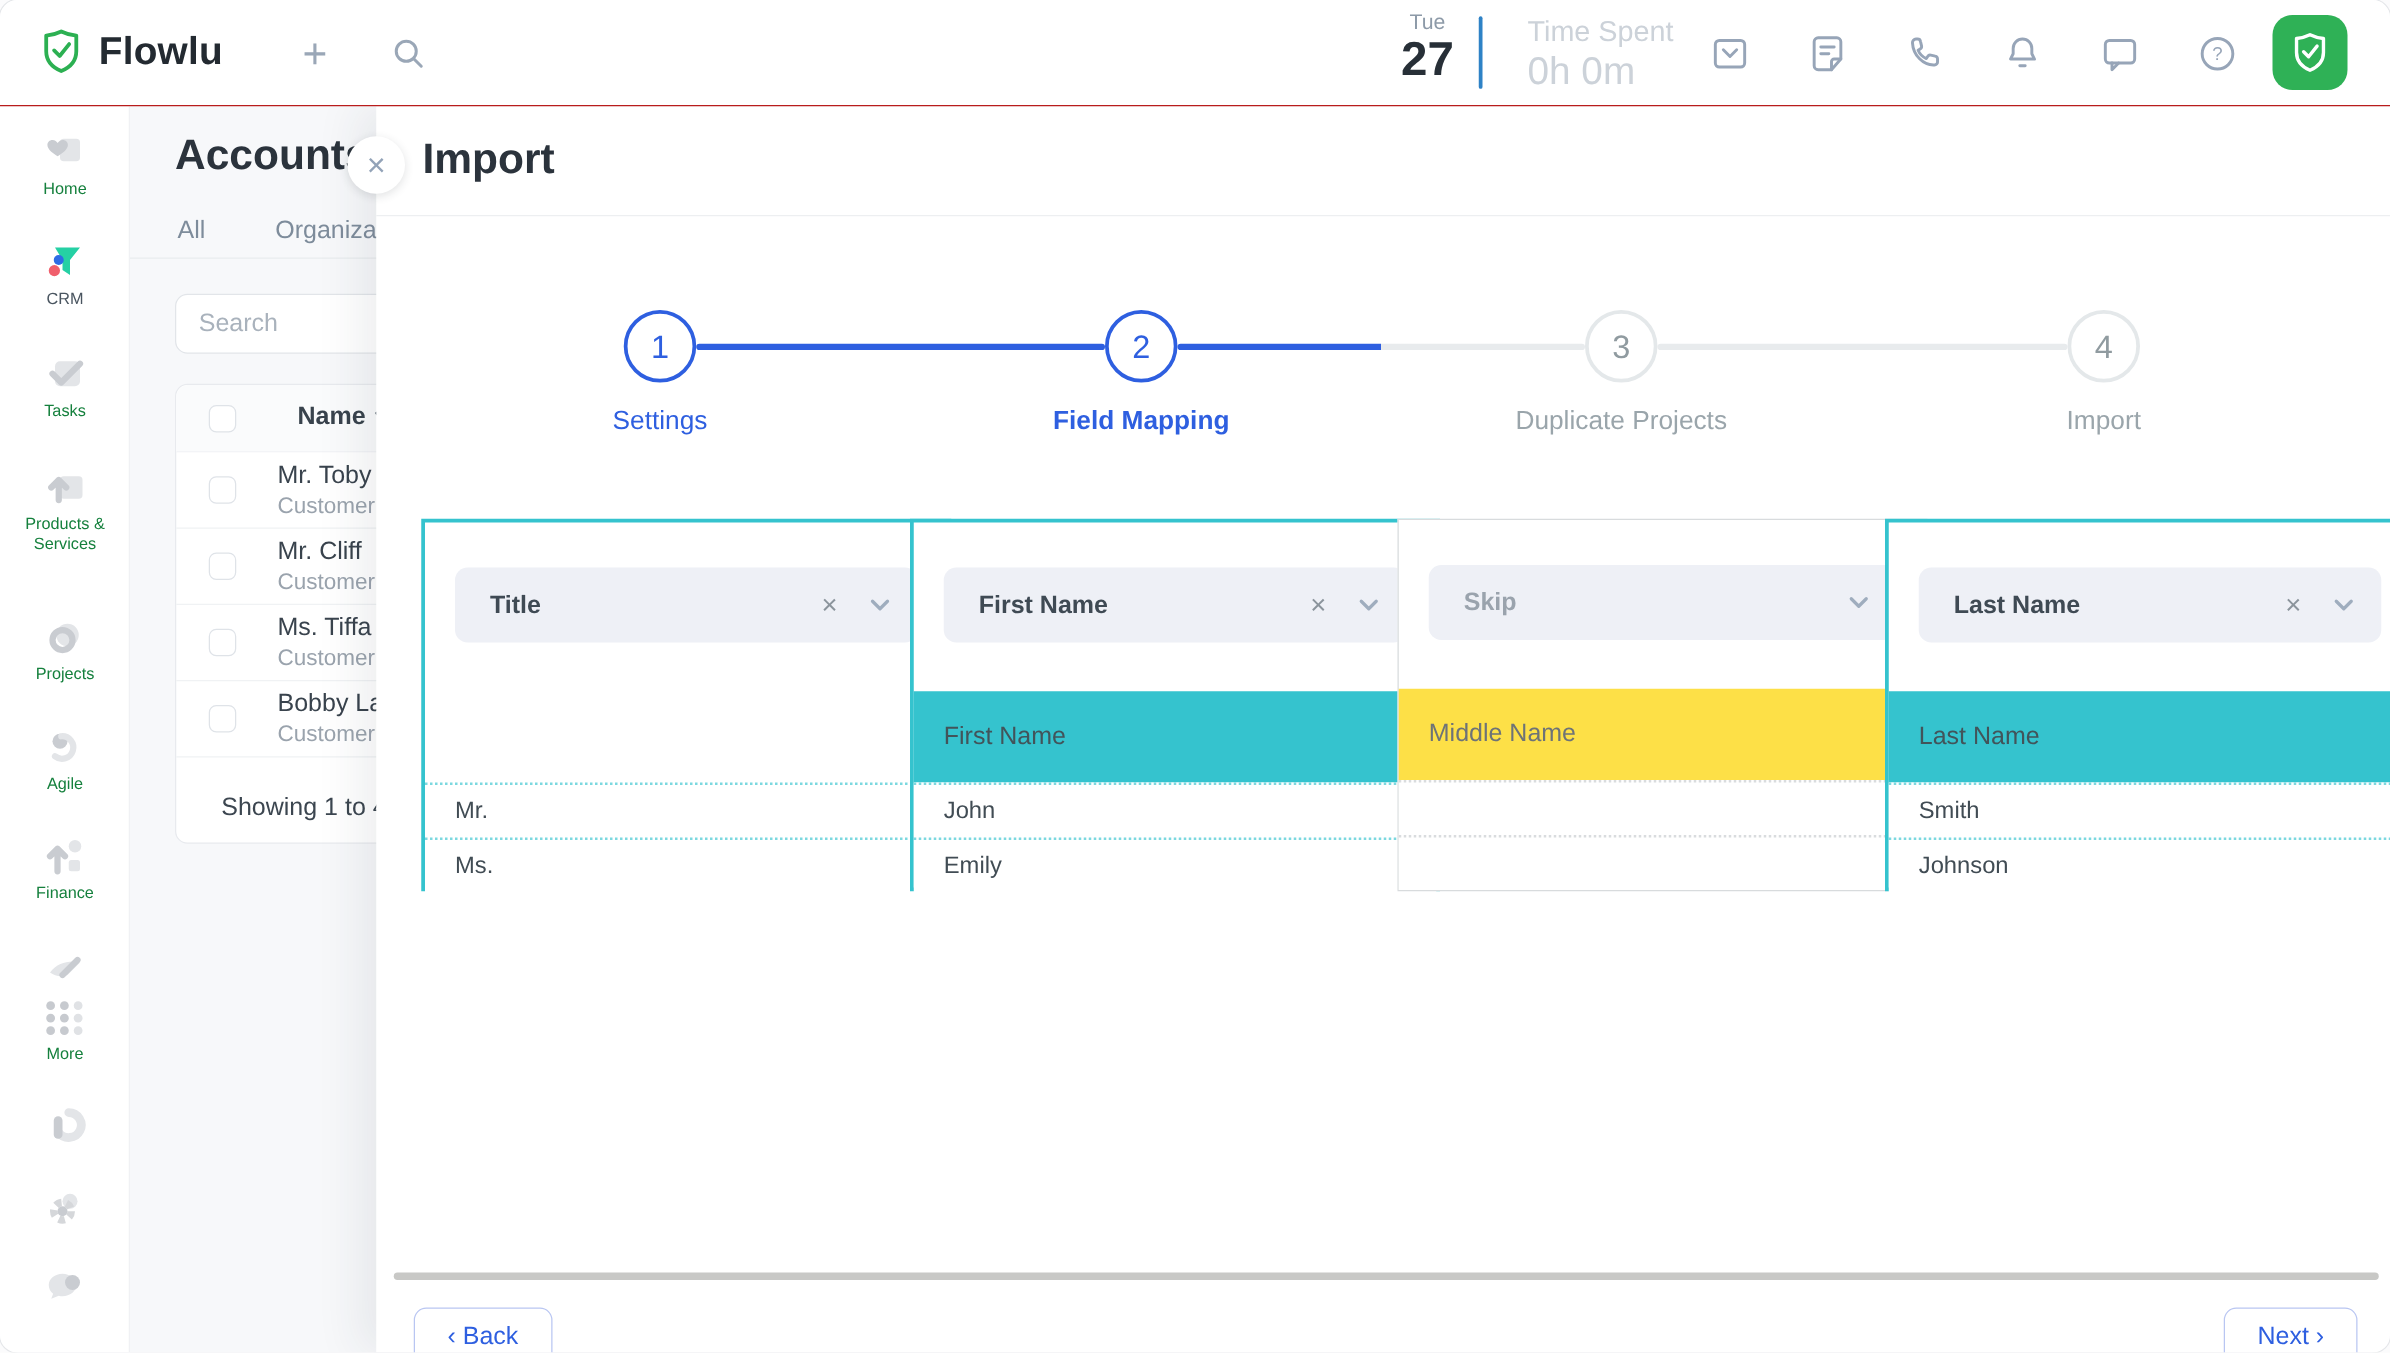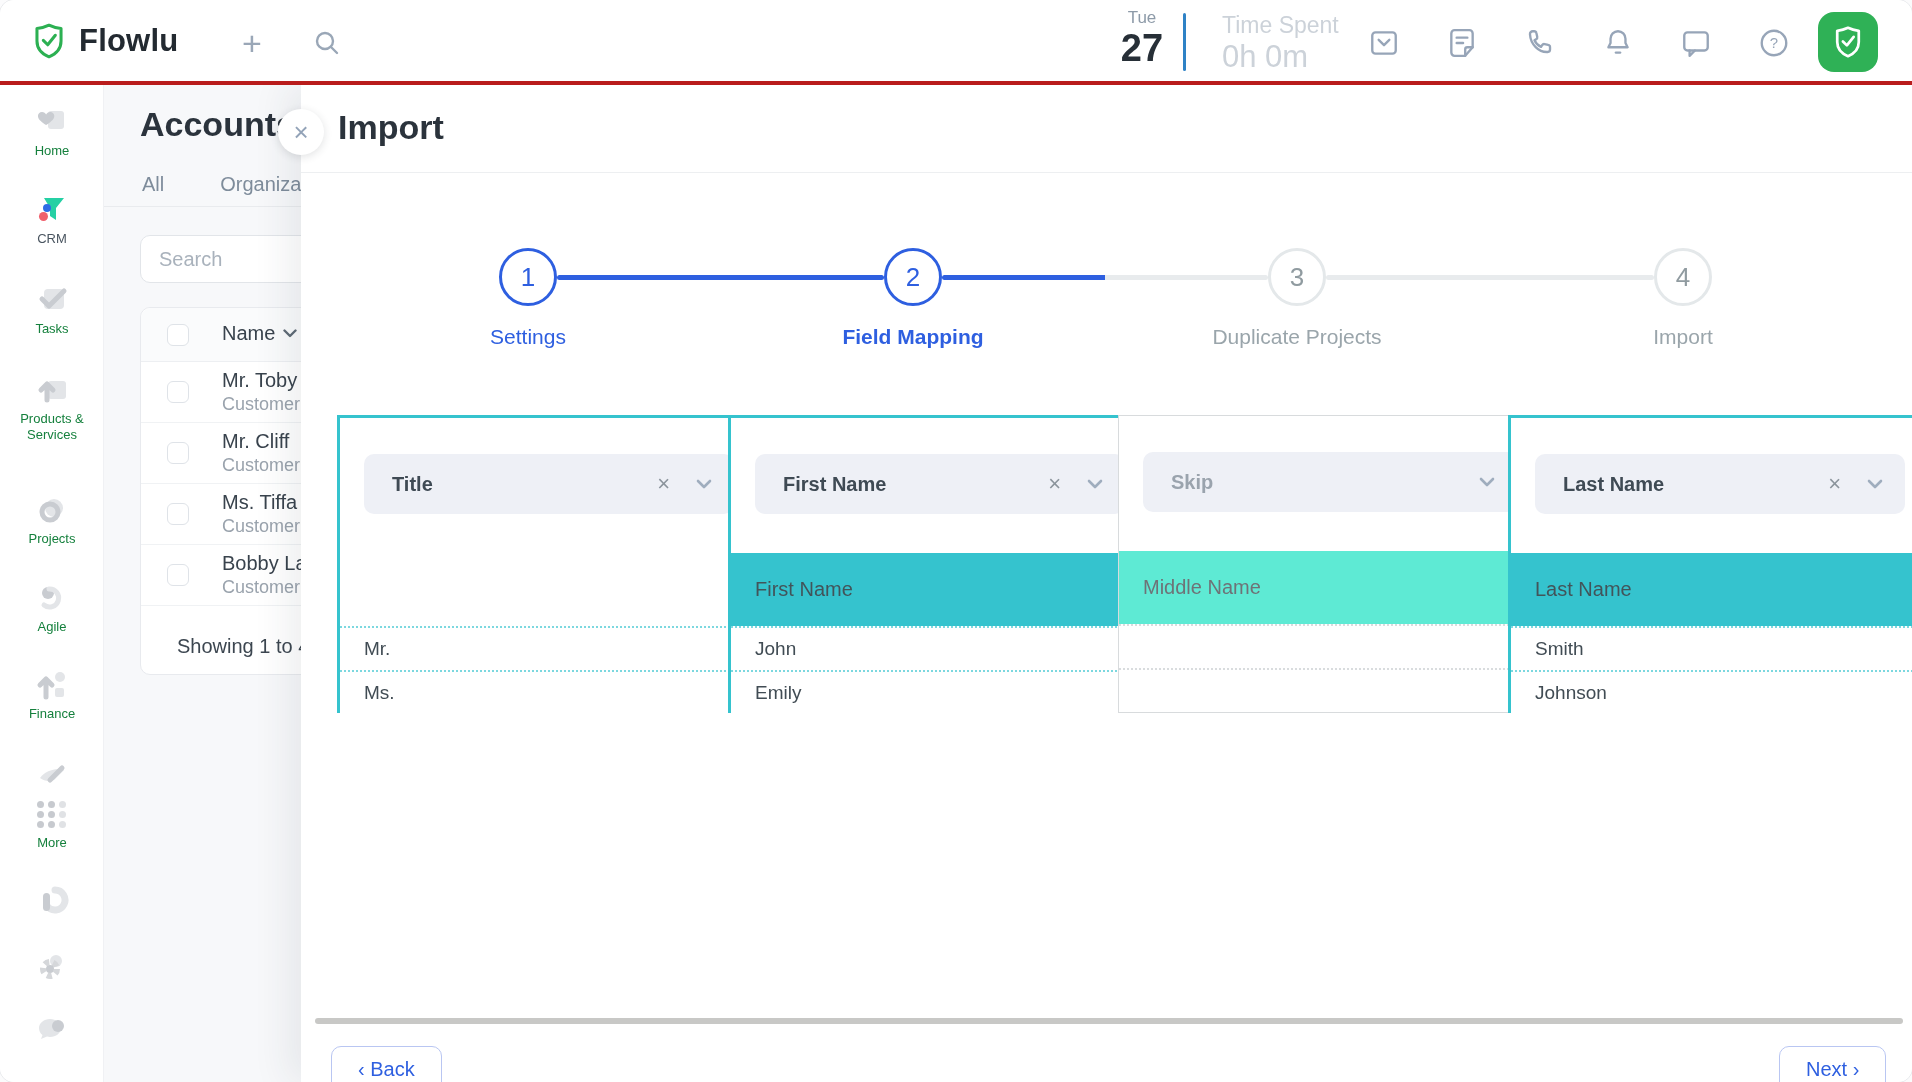--- a/index.html
+++ b/index.html
@@ -4,21 +4,21 @@
 <style>
   * { margin:0; padding:0; box-sizing:border-box; }
   html,body { background:#fbfbfc; font-family:"Liberation Sans", sans-serif; }
   #app {
     position:relative; width:1912px; height:1082px; overflow:hidden;
     background:#f7f8fa; border-radius:14px; outline:1px solid #e5e7ea;
   }
 
   
   .topbar { position:absolute; left:0; top:0; width:1912px; height:85px;
-    background:#fff; border-bottom:4px solid #b91c1c; z-index:40; }
+    background:#fff; border-bottom:1px solid #b91c1c; z-index:40; }
   .brand { position:absolute; left:30px; top:22px; display:flex; align-items:center; gap:11px; }
   .brand-name { font-size:31px; font-weight:600; color:#232a31; letter-spacing:.2px; }
   .topbar-iconbtn { position:absolute; top:24px; width:38px; height:38px;
     display:flex; align-items:center; justify-content:center; cursor:pointer; }
   .plusbtn { left:233px; font-size:34px; color:#9aa7b7; font-weight:400; }
   .searchbtn { left:308px; }
   .date-block { position:absolute; left:1112px; top:8px; width:60px; text-align:center; }
   .date-day { font-size:17px; color:#8d9aa8; }
   .date-num { font-size:38px; font-weight:700; color:#272f37; line-height:40px; }
   .date-divider { position:absolute; left:1183px; top:13px; width:3px; height:58px; background:#2e82c6; border-radius:2px; }
@@ -48,21 +48,21 @@
   .acc-divider { position:absolute; left:0; top:121px; width:560px; height:1px; background:#e9ebee; }
   .acc-search { position:absolute; left:36px; top:150px; width:420px; height:48px; background:#fff;
     border:1px solid #e2e5e9; border-radius:10px; padding:0 18px; font-size:20px; color:#3c4650;
     font-family:"Liberation Sans", sans-serif; }
   .acc-search::placeholder { color:#a9b2bc; }
   .acc-card { position:absolute; left:36px; top:222px; width:440px; height:368px; background:#fff;
     border:1px solid #e8eaee; border-radius:10px; }
   .acc-thead { position:relative; height:54px; border-bottom:1px solid #edeff2; background:#fafbfc; border-radius:10px 10px 0 0; }
   .cbx { position:absolute; left:26px; top:50%; margin-top:-11px; width:22px; height:22px;
     border:1.5px solid #dfe3e8; border-radius:6px; background:#fff; cursor:pointer; }
-  .th-name { position:absolute; left:81px; top:14px; font-size:20px; font-weight:400; color:#39434d; display:flex; align-items:center; gap:8px; }
+  .th-name { position:absolute; left:97px; top:14px; font-size:20px; font-weight:700; color:#39434d; display:flex; align-items:center; gap:8px; }
   .acc-row { position:relative; height:61px; border-bottom:1px solid #f0f2f4; }
   .row-name { position:absolute; left:81px; top:7px; font-size:20px; color:#39434d; white-space:nowrap; }
   .row-sub { position:absolute; left:81px; top:32px; font-size:18px; color:#9aa3ad; white-space:nowrap; }
   .acc-foot { position:absolute; left:36px; bottom:16px; font-size:20px; color:#3c4650; white-space:nowrap; }
 
   
   .overlay { position:absolute; left:301px; top:85px; width:1611px; height:997px; background:#fff;
     box-shadow:-14px 0 34px rgba(40,50,60,.08); z-index:20; }
   .ov-close { position:absolute; left:-23px; top:24px; width:46px; height:46px; border-radius:50%;
     background:#fff; box-shadow:0 2px 8px rgba(40,50,60,.14); display:flex; align-items:center;
@@ -87,21 +87,21 @@
   .mapcol.mapped { border:3px solid #35c3ce; }
   .mapcol.skip { border:1px solid #d8dbdd; }
   .dd { position:absolute; left:24px; right:24px; top:36px; height:60px; background:#eef0f6;
     border-radius:10px; display:flex; align-items:center; cursor:pointer; }
   .dd-label { margin-left:28px; font-size:20px; font-weight:700; color:#3f4a54; }
   .dd-label.gray { color:#9aa3ad; }
   .dd-controls { position:absolute; right:22px; display:flex; align-items:center; gap:26px; }
   .dd-clear { font-size:22px; color:#8b949c; line-height:1; cursor:pointer; }
   .band { position:absolute; left:0; right:0; top:135px; height:73px; display:flex; align-items:center; }
   .band.teal { background:#35c3ce; }
-  .band.gray { background:#5eead4; }
+  .band.gray { background:#fde047; }
   .band span { margin-left:24px; font-size:20px; }
   .band.teal span { color:#42545a; }
   .band.gray span { color:#6e7377; }
   .mrow { position:absolute; left:0; right:0; height:44px; display:flex; align-items:center; background:#fff; }
   .mrow span { margin-left:24px; font-size:19px; color:#414c54; }
   .mrow.r0 { top:208px; }
   .mrow.r1 { top:252px; }
   .mapcol.mapped .mrow { border-top:2px dotted rgba(53,195,206,.65); }
   .mapcol.skip .mrow { border-top:2px dotted #d9dcde; }
 

